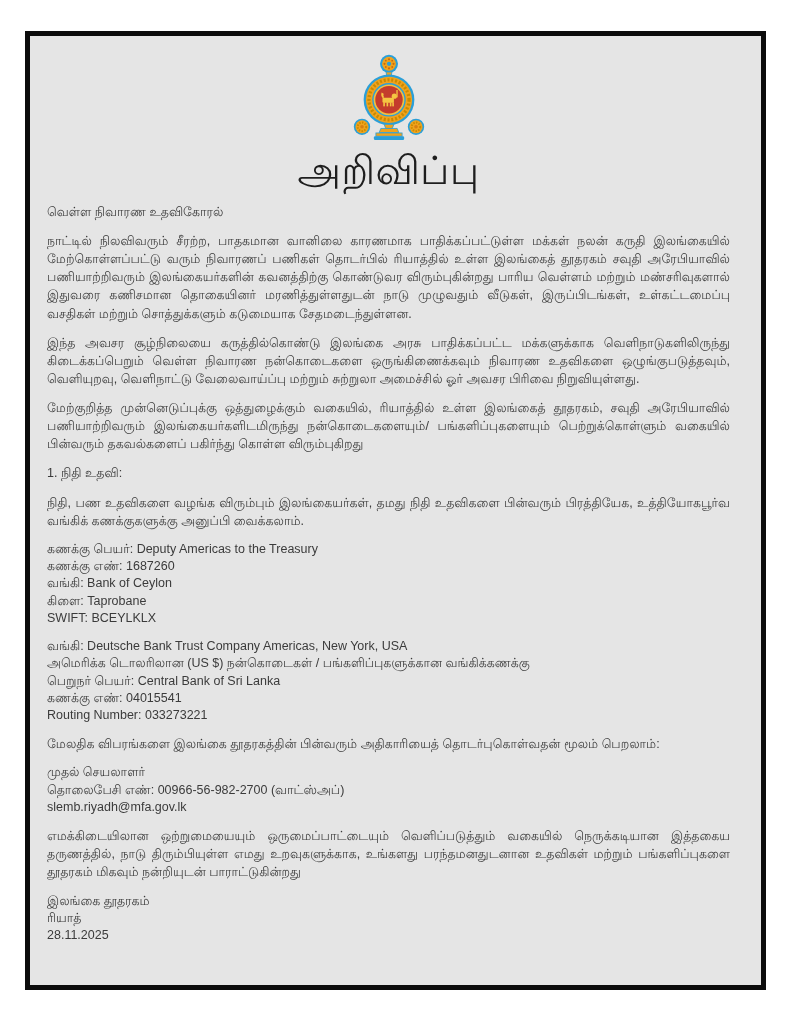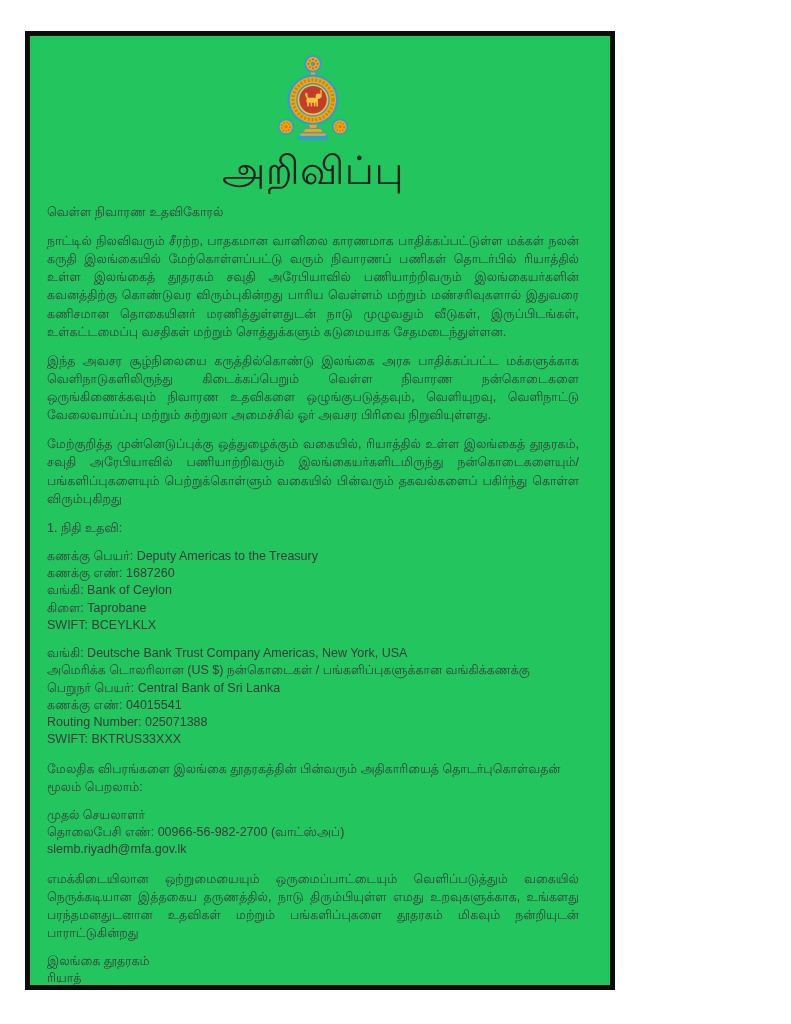--- a/index.html
+++ b/index.html
@@ -8,26 +8,26 @@
     background: #ffffff;
     width: 791px;
     height: 1024px;
     overflow: hidden;
     font-family: "Liberation Sans", "DejaVu Sans", sans-serif;
   }
   .frame {
     position: absolute;
     left: 25px;
     top: 31px;
-    width: 590px;
+    width: 741px;
     height: 959px;
     box-sizing: border-box;
     border: 5px solid #0c0c0c;
     padding: 16px 31px 0 17px;
-    background: #22c55e;
+    background: #e5e5e5;
     overflow: hidden;
   }
   .header {
     text-align: center;
   }
   .emblem {
     display: inline-block;
     margin-top: 2px;
   }
   .doc-title {
@@ -129,36 +129,36 @@
     <p class="line">வெள்ள நிவாரண உதவிகோரல்</p>
 
     <p class="para">நாட்டில் நிலவிவரும் சீரற்ற, பாதகமான வானிலை காரணமாக பாதிக்கப்பட்டுள்ள மக்கள் நலன் கருதி இலங்கையில் மேற்கொள்ளப்பட்டு வரும் நிவாரணப் பணிகள் தொடர்பில் ரியாத்தில் உள்ள இலங்கைத் தூதரகம் சவுதி அரேபியாவில் பணியாற்றிவரும் இலங்கையர்களின் கவனத்திற்கு கொண்டுவர விரும்புகின்றது பாரிய வெள்ளம் மற்றும் மண்சரிவுகளால் இதுவரை கணிசமான தொகையினர் மரணித்துள்ளதுடன் நாடு முழுவதும் வீடுகள், இருப்பிடங்கள், உள்கட்டமைப்பு வசதிகள் மற்றும் சொத்துக்களும் கடுமையாக சேதமடைந்துள்ளன.</p>
 
     <p class="para">இந்த அவசர சூழ்நிலையை கருத்தில்கொண்டு இலங்கை அரசு பாதிக்கப்பட்ட மக்களுக்காக வெளிநாடுகளிலிருந்து கிடைக்கப்பெறும் வெள்ள நிவாரண நன்கொடைகளை ஒருங்கிணைக்கவும் நிவாரண உதவிகளை ஒழுங்குபடுத்தவும், வெளியுறவு, வெளிநாட்டு வேலைவாய்ப்பு மற்றும் சுற்றுலா அமைச்சில் ஓர் அவசர பிரிவை நிறுவியுள்ளது.</p>
 
     <p class="para">மேற்குறித்த முன்னெடுப்புக்கு ஒத்துழைக்கும் வகையில், ரியாத்தில் உள்ள இலங்கைத் தூதரகம், சவுதி அரேபியாவில் பணியாற்றிவரும் இலங்கையர்களிடமிருந்து நன்கொடைகளையும்/ பங்களிப்புகளையும் பெற்றுக்கொள்ளும் வகையில் பின்வரும் தகவல்களைப் பகிர்ந்து கொள்ள விரும்புகிறது</p>
 
     <p class="line">1. நிதி உதவி:</p>
 
+    <p class="para">நிதி, பண உதவிகளை வழங்க விரும்பும் இலங்கையர்கள், தமது நிதி உதவிகளை பின்வரும் பிரத்தியேக, உத்தியோகபூர்வ வங்கிக் கணக்குகளுக்கு அனுப்பி வைக்கலாம்.</p>
 
     <div class="block tight">
       <div>கணக்கு பெயர்: Deputy Americas to the Treasury</div>
       <div>கணக்கு எண்: 1687260</div>
       <div>வங்கி: Bank of Ceylon</div>
       <div>கிளை: Taprobane</div>
       <div>SWIFT: BCEYLKLX</div>
     </div>
 
     <div class="block tight">
       <div>வங்கி: Deutsche Bank Trust Company Americas, New York, USA</div>
       <div>அமெரிக்க டொலரிலான (US $) நன்கொடைகள் / பங்களிப்புகளுக்கான வங்கிக்கணக்கு</div>
       <div>பெறுநர் பெயர்: Central Bank of Sri Lanka</div>
       <div>கணக்கு எண்: 04015541</div>
-      <div>Routing Number: 025071388</div>
-      <div>SWIFT: BKTRUS33XXX</div>
+      <div>Routing Number: 033273221</div>
     </div>
 
     <p class="line">மேலதிக விபரங்களை இலங்கை தூதரகத்தின் பின்வரும் அதிகாரியைத் தொடர்புகொள்வதன் மூலம் பெறலாம்:</p>
 
     <div class="block tight">
       <div>முதல் செயலாளர்</div>
       <div>தொலைபேசி எண்: 00966-56-982-2700 (வாட்ஸ்அப்)</div>
       <div>slemb.riyadh@mfa.gov.lk</div>
     </div>
 

